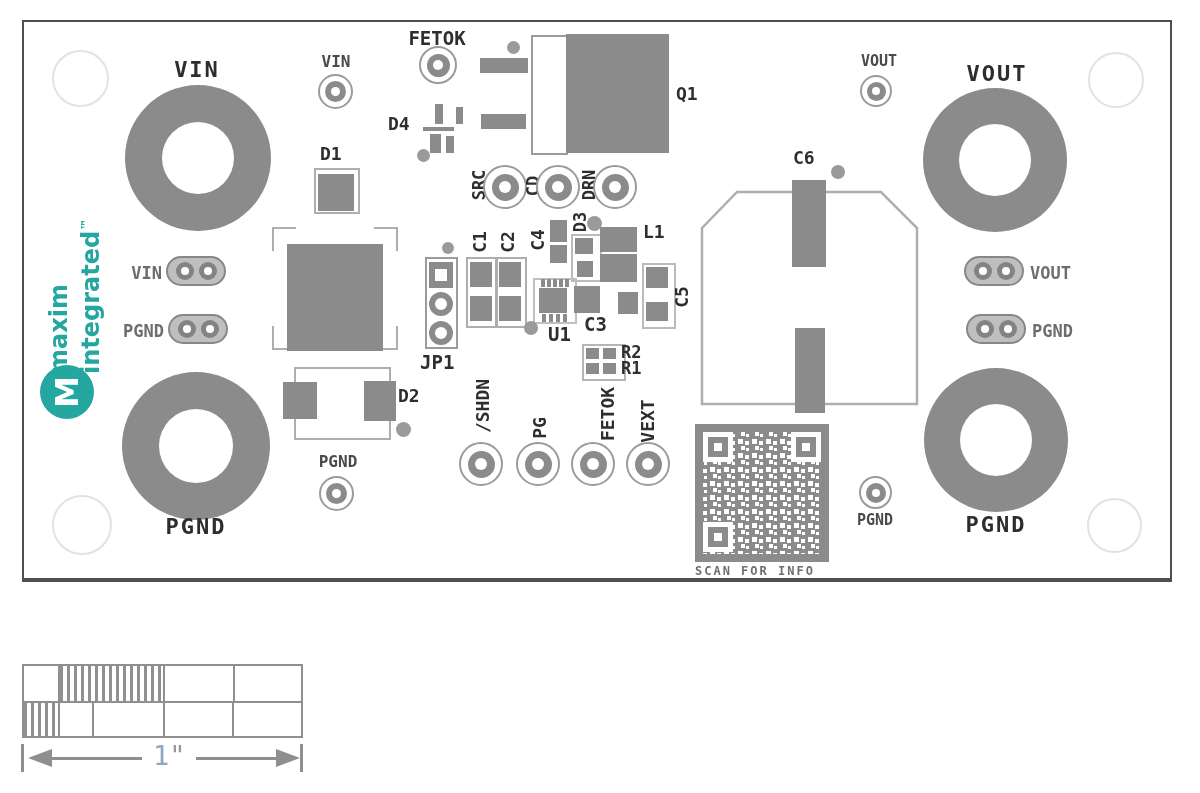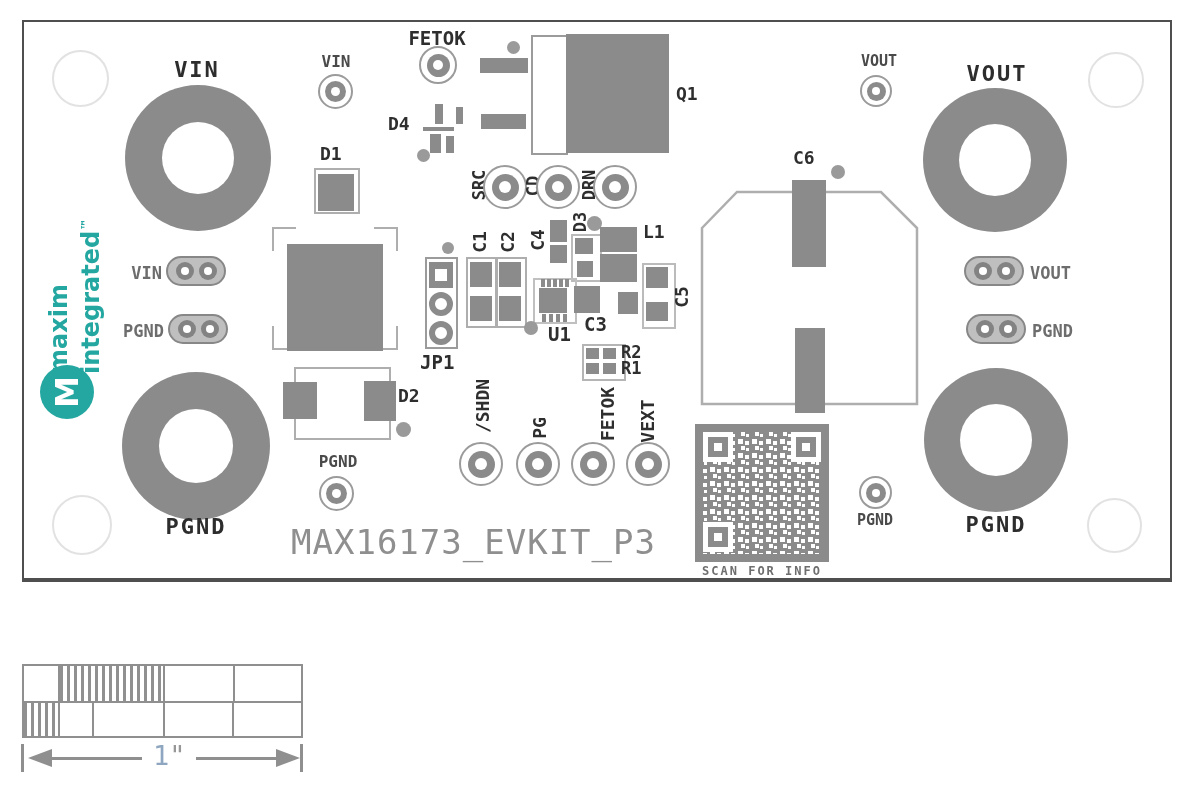--- a/index.html
+++ b/index.html
@@ -331,23 +331,22 @@
       <rect x="96" y="8" width="30" height="30" fill="#fff"></rect>
         <rect x="101" y="13" width="20" height="20" fill="#8b8b8b"></rect>
         <rect x="107" y="19" width="8" height="8" fill="#fff"></rect>
     </g>
     <g>
       <rect x="8" y="98" width="30" height="30" fill="#fff"></rect>
         <rect x="13" y="103" width="20" height="20" fill="#8b8b8b"></rect>
         <rect x="19" y="109" width="8" height="8" fill="#fff"></rect>
     </g>
   </svg>
-  <div class="lbl qrcap" style="left:695px;top:564px;width:134px;text-align:center">SCAN FOR INFO</div>
-
-  <div class="lbl silk" style="left:291px;top:522px">MAX16173_EVKIT_P3</div>
+  <div class="lbl qrcap" style="left:695px;top:564px;width:134px;text-align:left">SCAN FOR INFO</div>
+
 
   <div>
     <div class="cell" style="left:22px;top:664px;width:38px;height:39px"></div>
     <div class="cell hatch" style="left:58px;top:664px;width:107px;height:39px"></div>
     <div class="cell" style="left:163px;top:664px;width:72px;height:39px"></div>
     <div class="cell" style="left:233px;top:664px;width:70px;height:39px"></div>
     <div class="cell hatch" style="left:22px;top:701px;width:38px;height:37px"></div>
     <div class="cell" style="left:58px;top:701px;width:36px;height:37px"></div>
     <div class="cell" style="left:92px;top:701px;width:73px;height:37px"></div>
     <div class="cell" style="left:163px;top:701px;width:71px;height:37px"></div>

